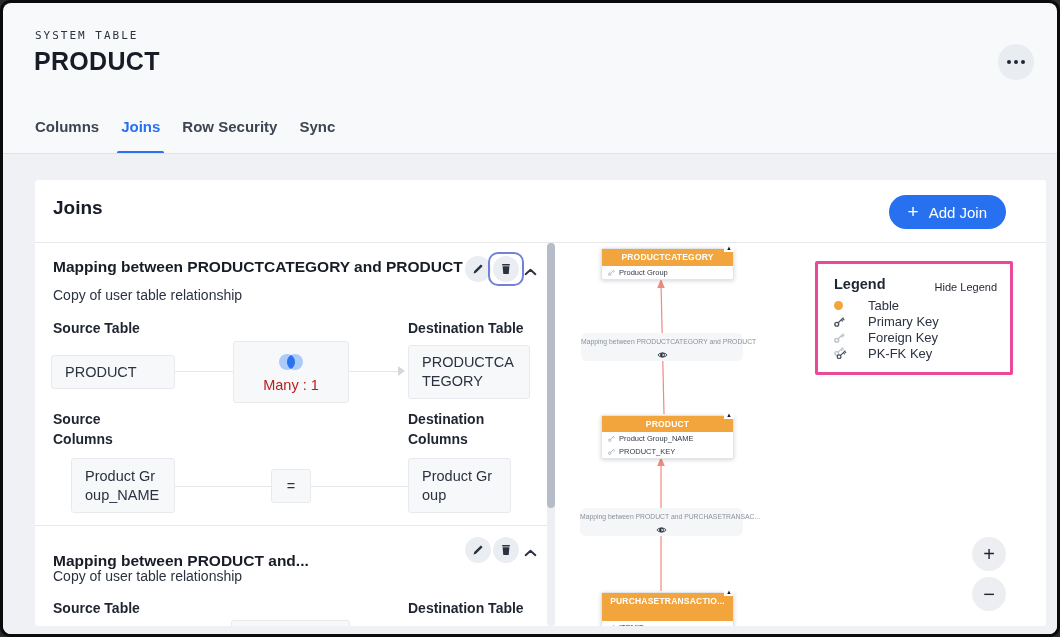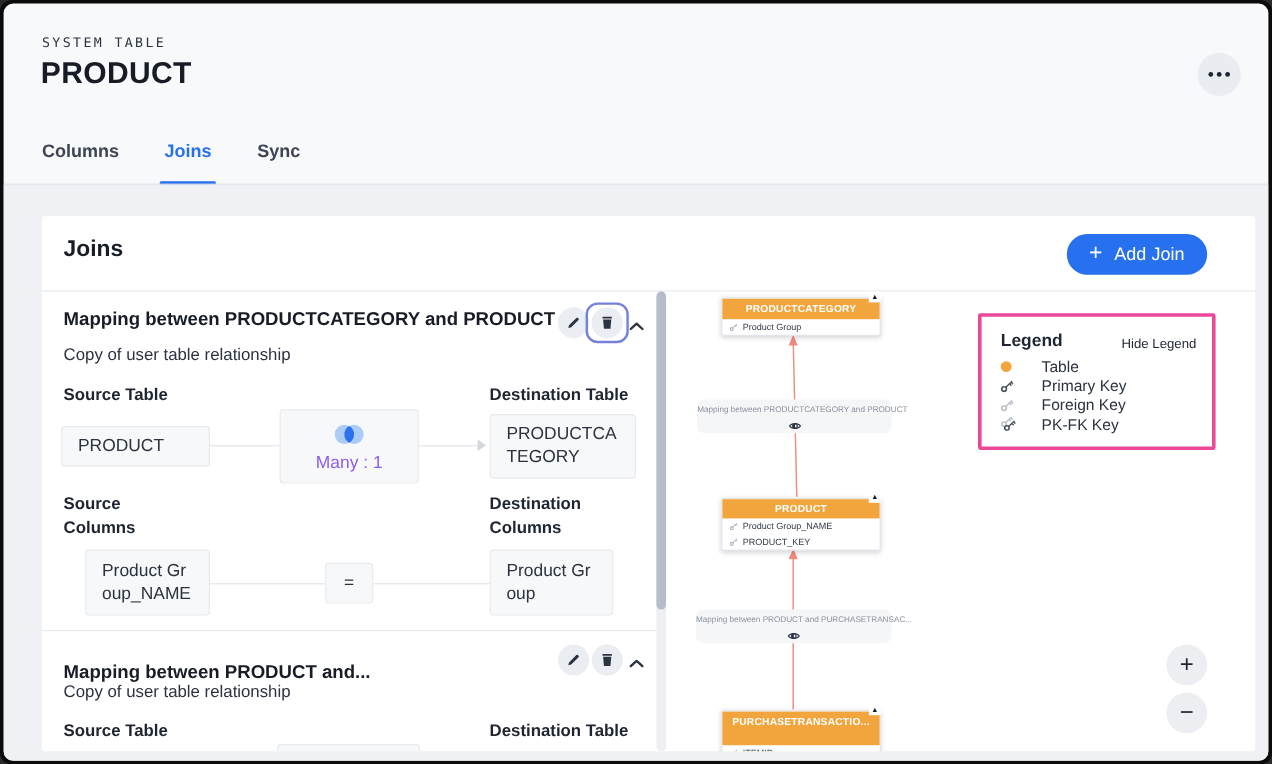--- a/index.html
+++ b/index.html
@@ -8,21 +8,21 @@
   .frame { position:relative; width:1060px; height:637px; background:#0b0b0c; border-radius:10px; overflow:hidden; }
   .screen { position:absolute; inset:3px; border-radius:8px; background:#f8f9fb; overflow:hidden; }
 
   
   .kicker { position:absolute; left:32px; top:26px; font-family:"DejaVu Sans Mono", monospace; font-size:11px; letter-spacing:2px; color:#2b3240; font-weight:500; }
   .page-title { position:absolute; left:31px; top:44px; font-size:25px; font-weight:700; letter-spacing:.3px; color:#171c26; }
   .more-btn { position:absolute; left:995px; top:41px; width:36px; height:36px; border-radius:50%; background:#e9ecf1; display:flex; align-items:center; justify-content:center; gap:3px; cursor:pointer; border:none; }
   .more-btn i { width:4px; height:4px; border-radius:2px; background:#1f2633; display:block; }
 
   
-  .tabbar { position:absolute; left:32px; top:113px; display:flex; gap:38px; height:38px;justify-content:flex-end; }
+  .tabbar { position:absolute; left:32px; top:113px; display:flex; gap:22px; height:38px;justify-content:flex-end; }
   .tab { position:relative; font-size:15px; font-weight:600; color:#3d4452; cursor:pointer; padding-top:2px; }
   .tab.active { color:#2770ef; }
   .tab.active::after { content:""; position:absolute; left:-4px; right:-4px; bottom:0; height:3px; background:#2770ef; border-radius:2px; }
   .tab-divider { position:absolute; left:0; right:0; top:150px; height:1px; background:#dfe3e8; }
   .main-bg { position:absolute; left:0; right:0; top:151px; bottom:0; background:#eff1f5; }
 
   
   .panel { position:absolute; left:32px; top:177px; width:1011px; height:446px; background:#fff; border-radius:3px; overflow:hidden; }
   .joins-heading { position:absolute; left:18px; top:17px; font-size:19px; font-weight:700; color:#171c26; }
   .add-join { position:absolute; right:40px; top:15px; height:34px; padding:0 19px; border:none; border-radius:17px; background:#2770ef; color:#fff; font-size:15px; font-weight:500; display:flex; align-items:center; gap:10px; cursor:pointer; font-family:inherit; }
@@ -33,21 +33,21 @@
   .card-title { position:absolute; left:18px; font-size:15.5px; font-weight:700; color:#171c26; }
   .card-sub { position:absolute; left:18px; font-size:14px; color:#2b3240; }
   .f-label { position:absolute; font-size:14px; font-weight:700; color:#1e2430; line-height:20px; }
   .chip { position:absolute; background:#f7f8f9; border:1px solid #e8eaee; border-radius:3px; font-size:14.5px; color:#2b3240; display:flex; align-items:center; padding:0 13px; word-break:break-all; line-height:19px; }
   .icon-circle { position:absolute; width:26px; height:26px; border-radius:50%; background:#eaedf1; border:none; display:flex; align-items:center; justify-content:center; cursor:pointer; }
   .focus-ring { position:absolute; width:36px; height:34px; border:2.5px solid #7381d9; border-radius:10px; pointer-events:none; }
   .chev-btn { position:absolute; background:none; border:none; cursor:pointer; padding:2px; }
   .hline { position:absolute; height:1px; background:#e3e6ea; }
   .arrowhead { position:absolute; width:0; height:0; border-left:7px solid #d4d8de; border-top:5px solid transparent; border-bottom:5px solid transparent; }
   .venn-box { position:absolute; left:198px; top:161px; width:116px; height:62px; background:#f7f8f9; border:1px solid #e8eaee; border-radius:3px; text-align:center; }
-  .venn-box .card-cardinality { font-size:14.5px; color:#8b5cf6; margin-top:2px; }
+  .venn-box .card-cardinality { font-size:14.5px; color:#b91c1c; margin-top:2px; }
   .list-divider { position:absolute; left:0; width:512px; height:1px; background:#e6e8ec; }
 
   
   .scroll-track { position:absolute; left:512px; top:63px; width:8px; height:383px; background:#edeff2; border-radius:4px; }
   .scroll-thumb { position:absolute; left:0; top:0; width:8px; height:265px; background:#b6bdc8; border-radius:4px; cursor:pointer; }
 
   
   .diagram { position:absolute; left:523px; top:63px; width:488px; height:383px; background:#fff; }
   .edges-svg { position:absolute; inset:0; }
   .dnode { position:absolute; width:133px; background:#fff; border:1px solid #e3e5e9; border-radius:2px; box-shadow:0 1px 4px rgba(20,30,50,.18); cursor:pointer; }
@@ -80,20 +80,21 @@
   <div class="page-title">PRODUCT</div>
   <button class="more-btn">
     <i></i>
         <i></i>
         <i></i>
   </button>
 
   <div class="tabbar">
     <div class="tab">Columns</div>
     <div class="tab active">Joins</div>
+    <div class="tab">Row Security</div>
     <div class="tab">Sync</div>
   </div>
   <div class="tab-divider"></div>
   <div class="main-bg"></div>
 
   <div class="panel">
     <div class="joins-heading">Joins</div>
     <button class="add-join">
       <span class="plus">+</span>
       <span>Add Join</span>

